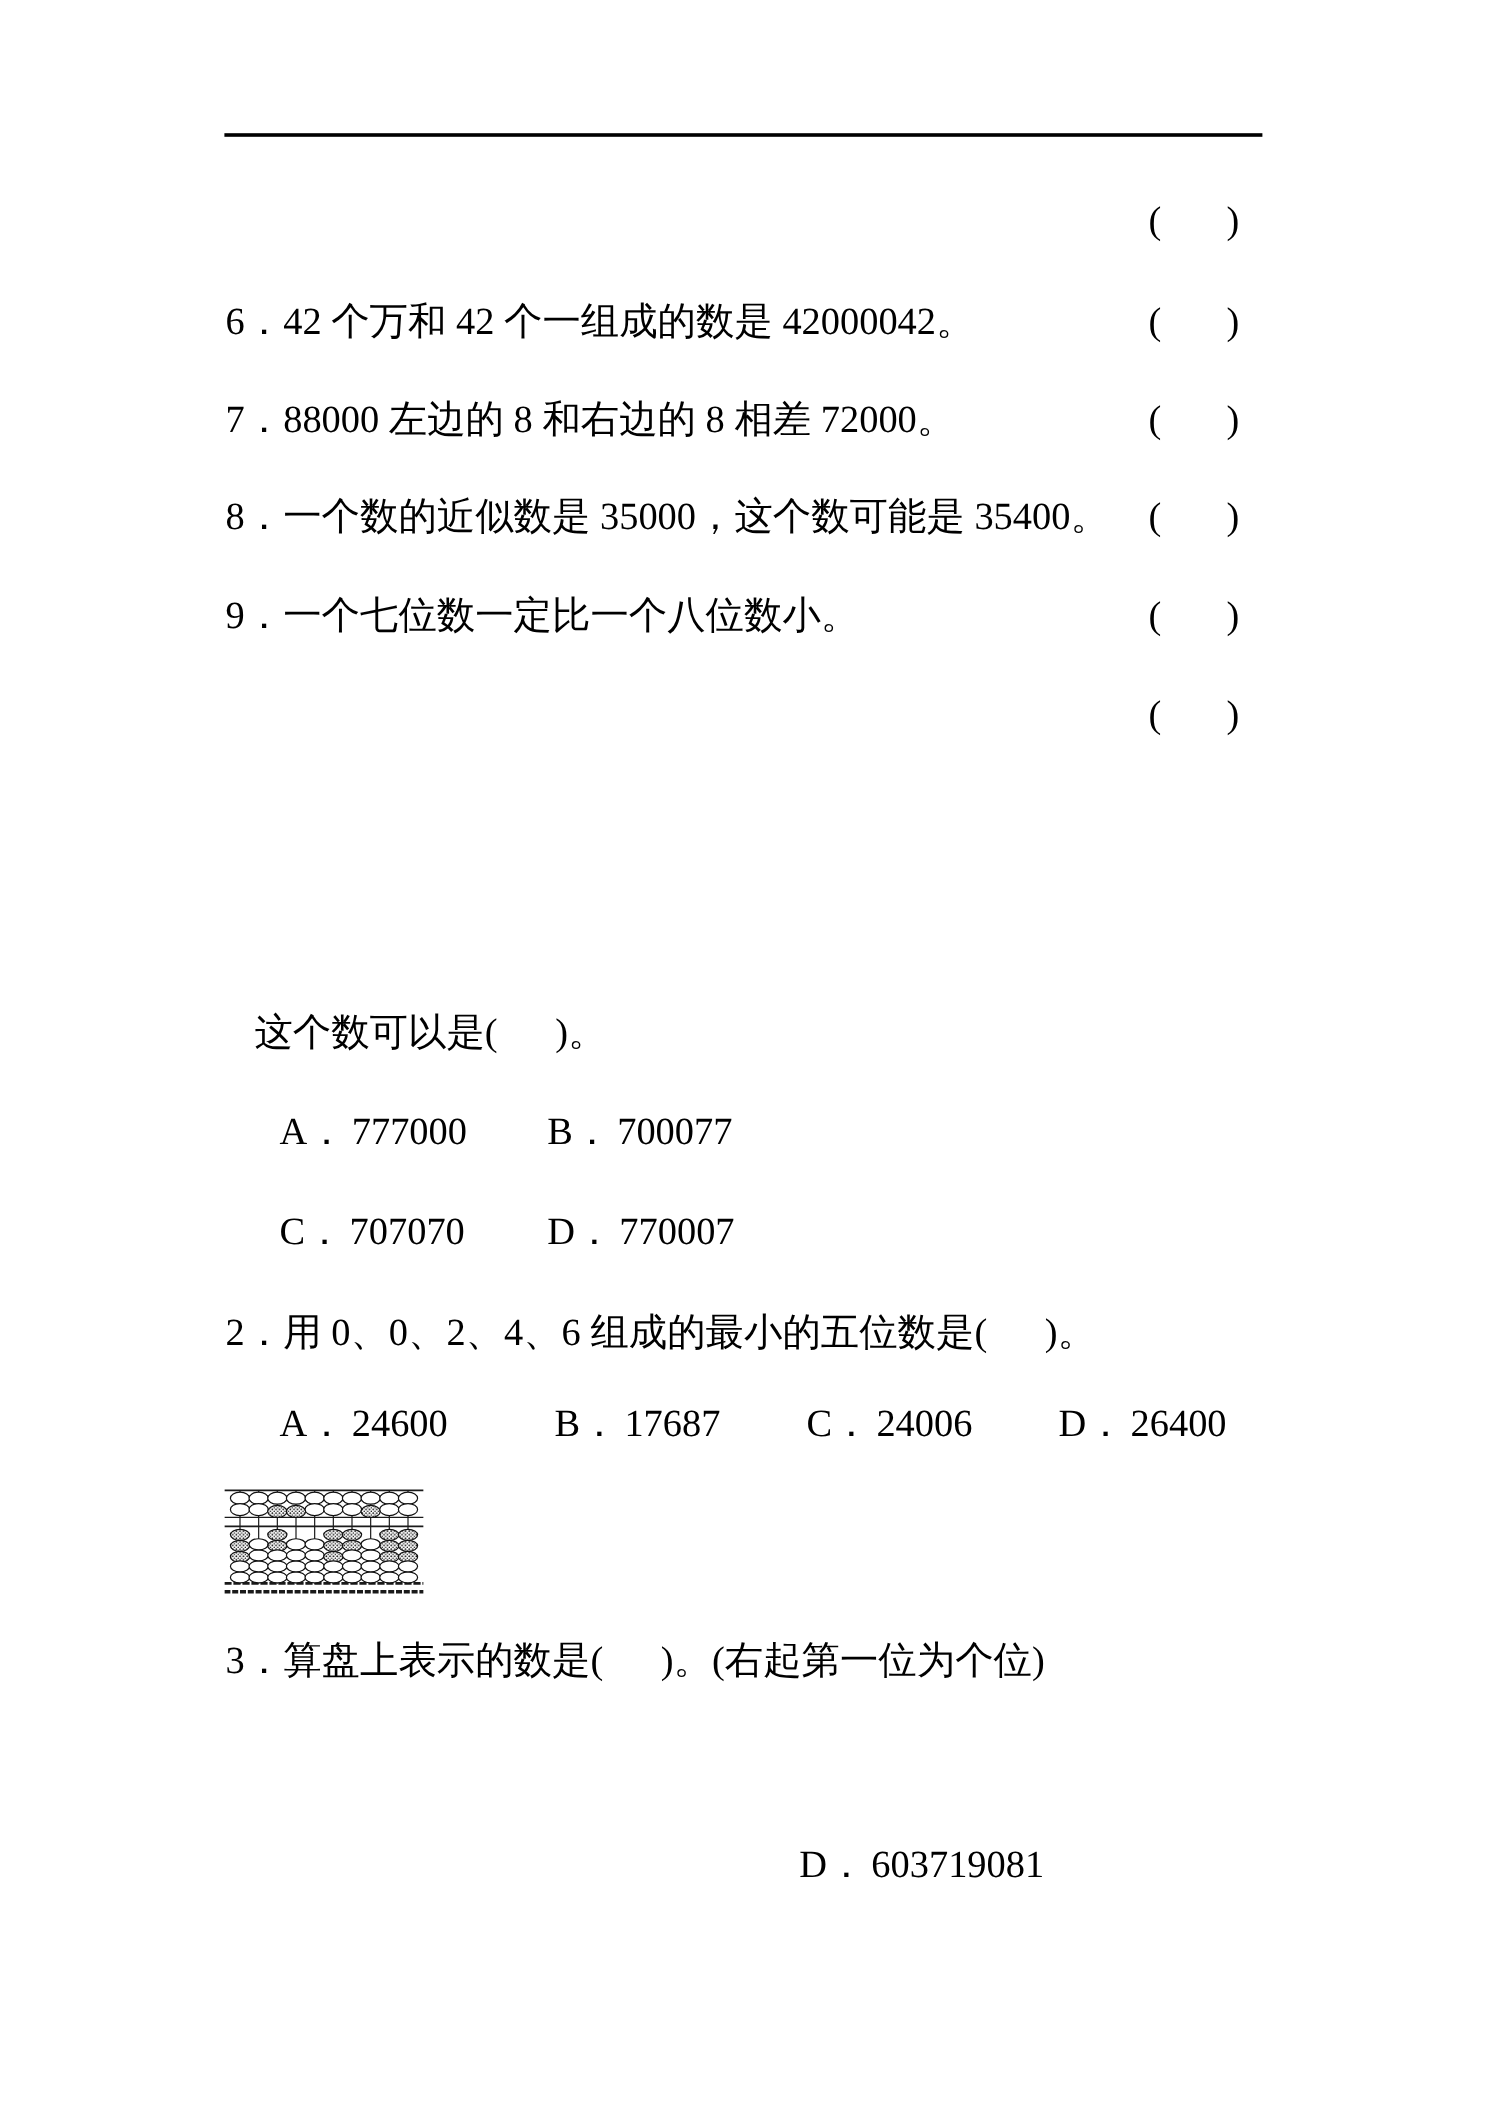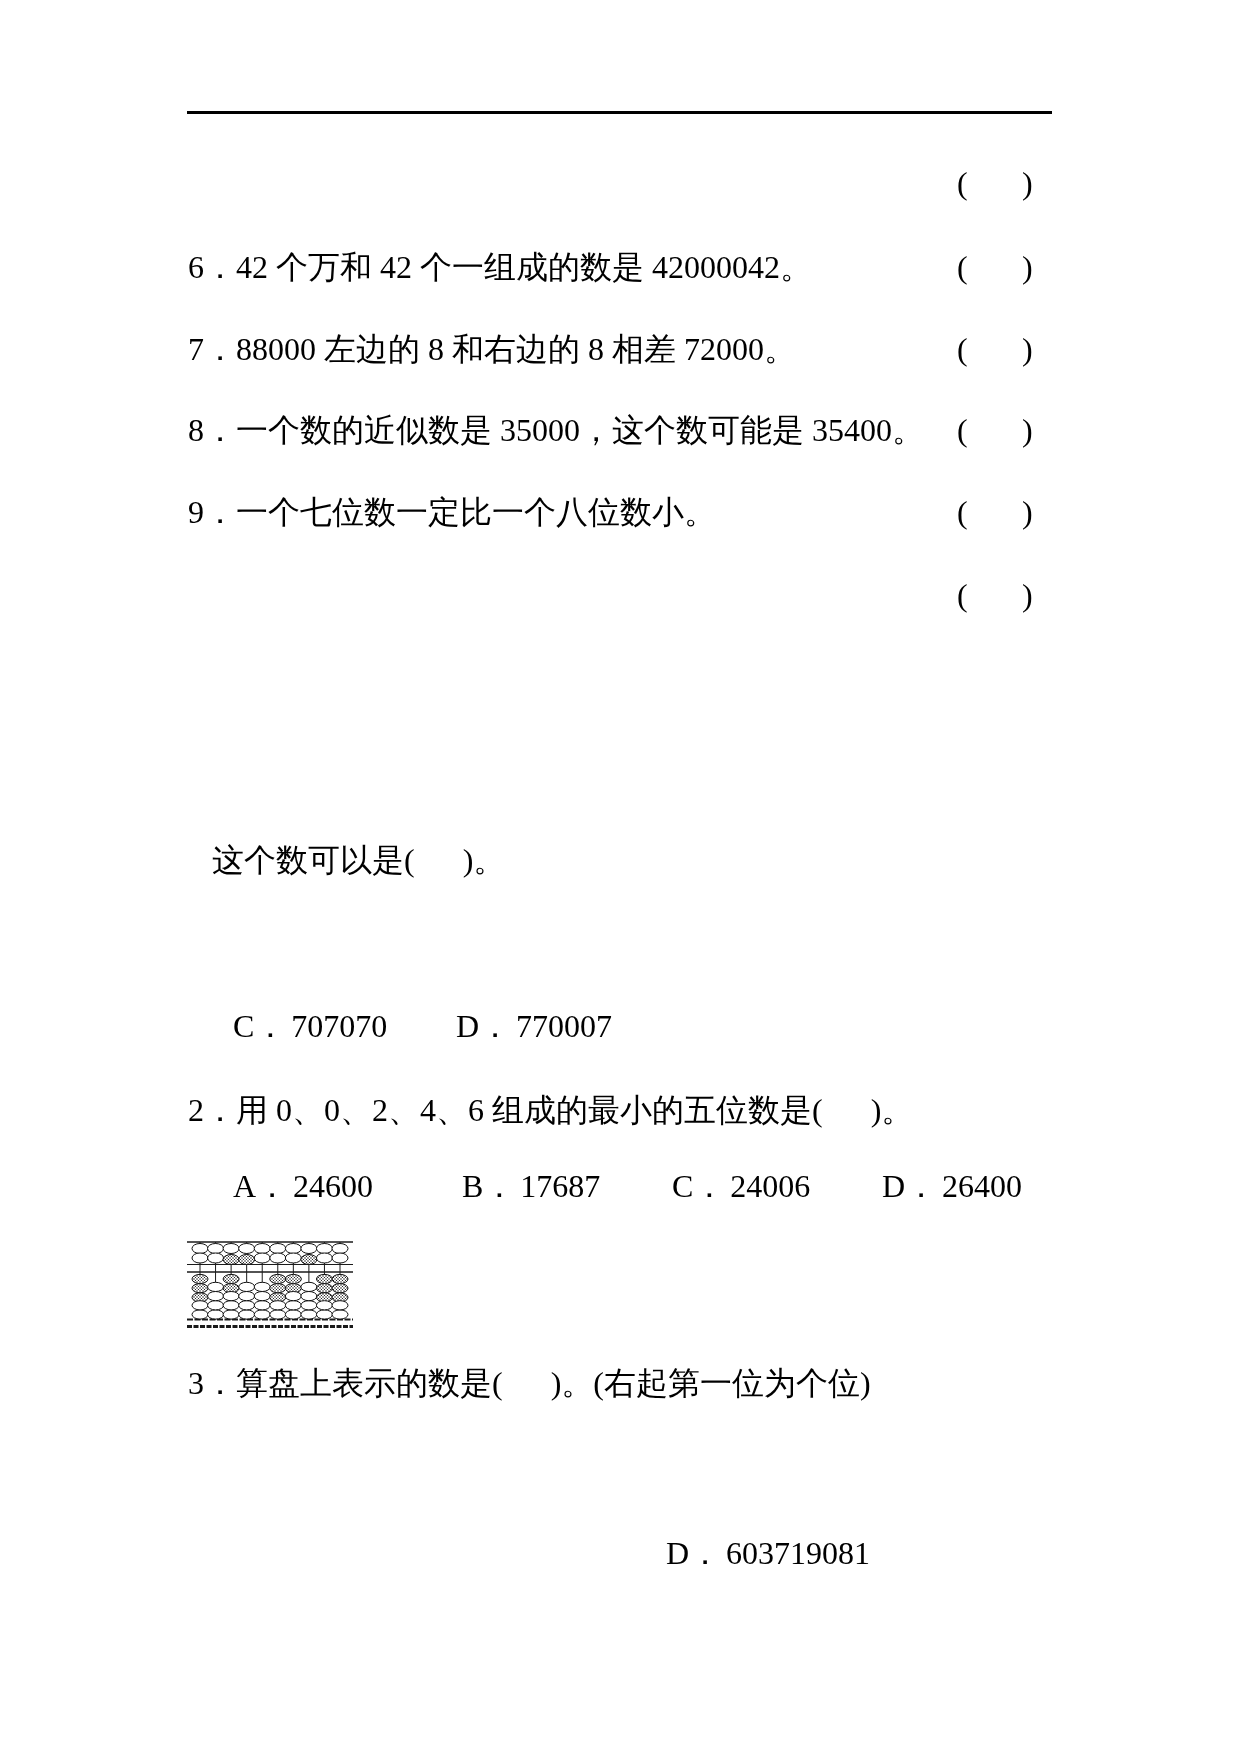--- a/index.html
+++ b/index.html
@@ -55,20 +55,24 @@
     <span class="pc">)</span>
   </div>
   <div class="line" style="top:573px">
     <span class="po">(</span>
     <span class="pc">)</span>
   </div>
 
 
   <div class="line" style="top:838px">
     <span class="body indent"><span class="qtext">这个数可以是(      )。</span></span>
+  </div>
+  <div class="line" style="top:920px">
+    <span class="opt" style="left:233px"><span class="ol">A．</span><span class="ov">777000</span></span>
+    <span class="opt" style="left:456px"><span class="ol">B．</span><span class="ov">700077</span></span>
   </div>
   <div class="line" style="top:1004px">
     <span class="opt" style="left:233px"><span class="ol">C．</span><span class="ov">707070</span></span>
     <span class="opt" style="left:456px"><span class="ol">D．</span><span class="ov">770007</span></span>
   </div>
 
   <div class="line" style="top:1088px">
     <span class="body"><span class="qnum">2．</span><span class="qtext">用 0、0、2、4、6 组成的最小的五位数是(      )。</span></span>
   </div>
   <div class="line" style="top:1164px">

